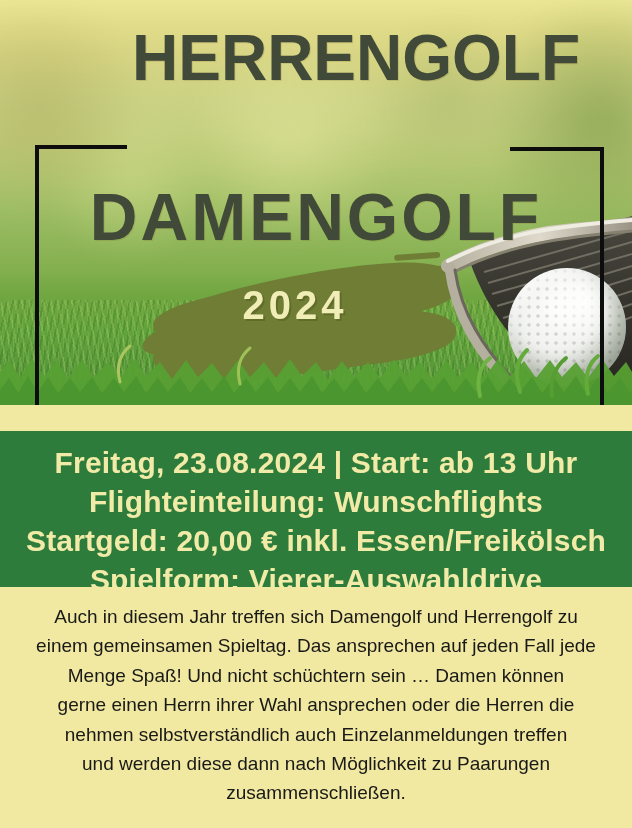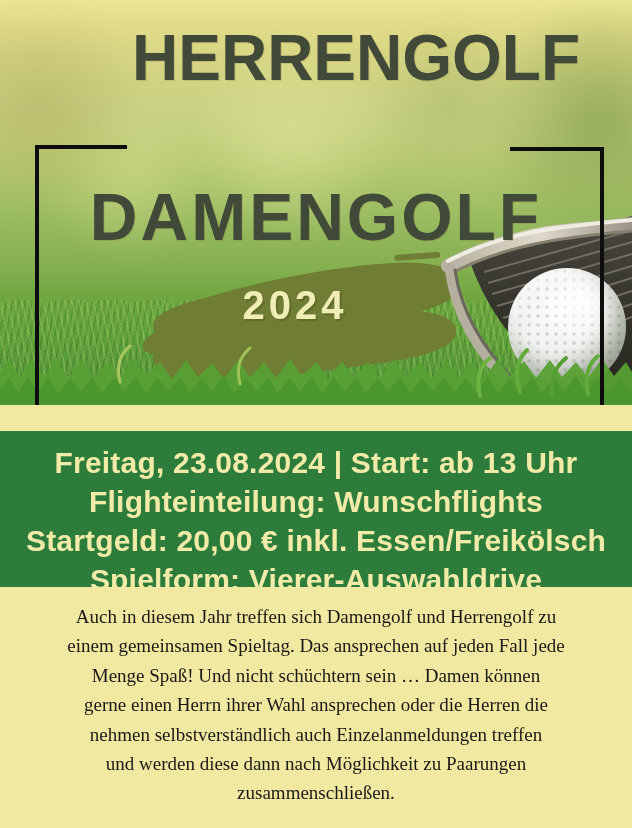--- a/index.html
+++ b/index.html
@@ -73,21 +73,21 @@
     position:absolute;left:0;top:405px;width:632px;height:182px;
     background:#2e7c3c;box-sizing:border-box;padding-top:12px;margin-top:26px;
   }
   .band-line{
     width:632px;text-align:center;font-size:30px;font-weight:700;
     line-height:39px;color:#f2eba8;letter-spacing:0.2px;
   }
   
   .body-sec{
     position:absolute;left:0;top:587px;width:632px;height:183px;
-    background:#f1e9a1;box-sizing:border-box;padding-top:15px;font-family:Liberation Serif, serif;
+    background:#f1e9a1;box-sizing:border-box;padding-top:15px;
   }
   .body-line{
     width:632px;text-align:center;font-size:19px;line-height:29.4px;color:#191917;
   }
 </style>
 </head>
 <body>
 
 <div class="poster">
 

